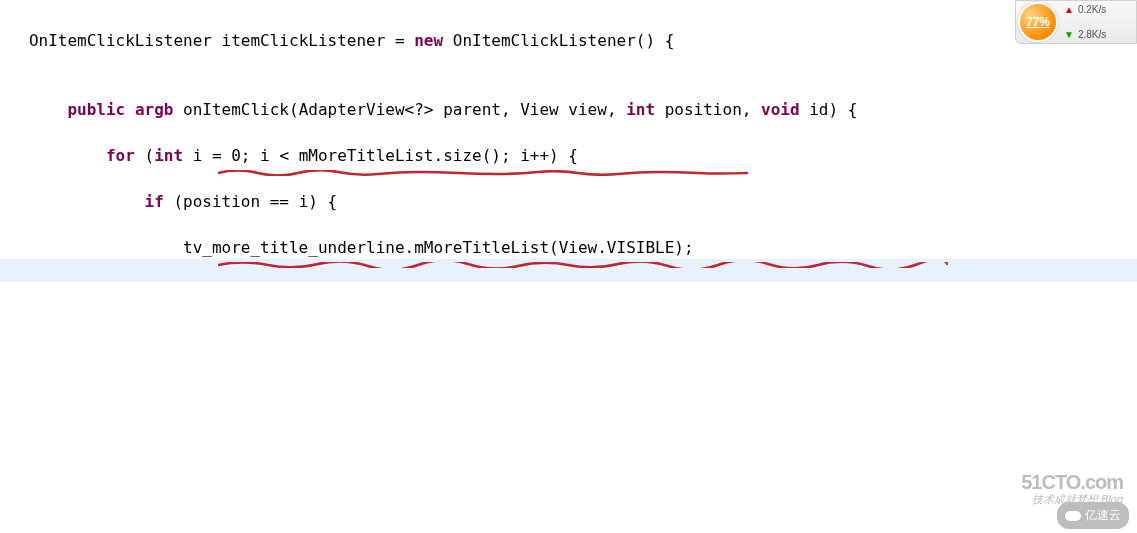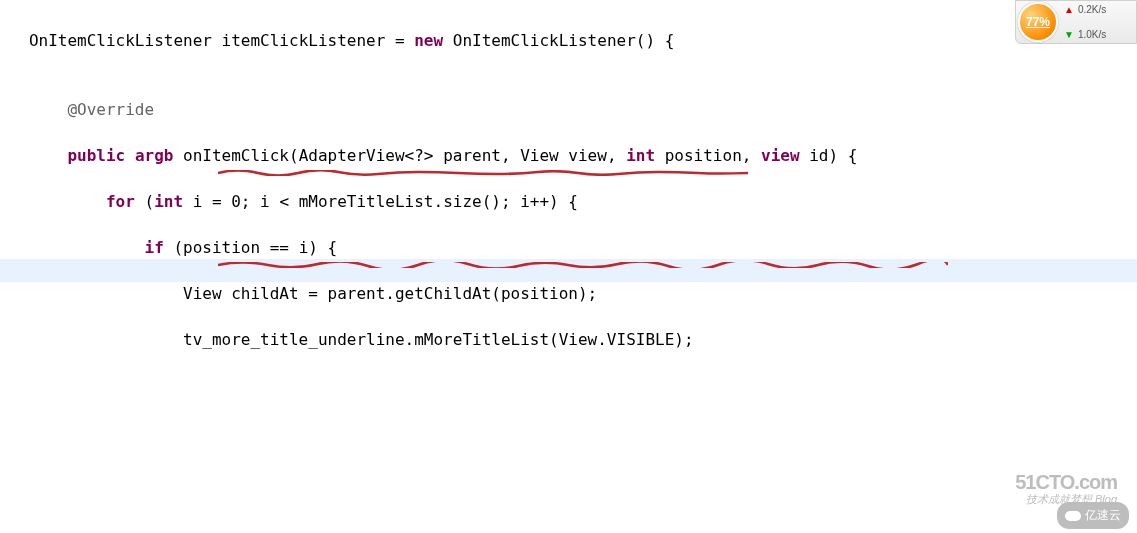--- a/index.html
+++ b/index.html
@@ -73,21 +73,21 @@
     font-weight: bold;
     text-decoration: underline;
   }
   .net-rows { display:flex; flex-direction:column; gap:2px; }
   .net-row { display:flex; align-items:center; gap:4px; }
   .arrow-up   { color: #d00; font-size: 10px; }
   .arrow-down { color: #0a0; font-size: 10px; }
   
   .watermark {
     position: absolute;
-    right: 20px;
+    right: 14px;
     bottom: 6px;
     text-align: right;
     font-family: Arial, sans-serif;
     color: #bdbdbd;
     line-height: 1.1;
     z-index: 3;
     pointer-events: none;
   }
   .watermark .big  { font-size: 20px; font-weight: bold; letter-spacing: -1px;}
   .watermark .sm   { font-size: 11px; font-style: italic; }
@@ -112,25 +112,23 @@
   }
 </style>
 </head>
 <body>
 
 <div class="highlight-line" style="top:calc(6px + 11*23px);"></div>
 
 <div class="code-area">
 <pre><span>   </span><span>OnItemClickListener itemClickListener = </span><span class="kw">new</span><span> OnItemClickListener() {</span></pre>
 <pre><span></span></pre>
-<pre><span>       </span><span class="ann">@Override</span></pre>
-<pre><span>       </span><span class="kw">public</span><span> </span><span class="kw">argb</span><span> onItemClick(AdapterView&lt;?&gt; parent, View view, </span><span class="kw">int</span><span> position, </span><span class="kw">view</span><span> id) {</span></pre>
+<pre><span>       </span><span class="kw">public</span><span> </span><span class="kw">argb</span><span> onItemClick(AdapterView&lt;?&gt; parent, View view, </span><span class="kw">int</span><span> position, </span><span class="kw">void</span><span> id) {</span></pre>
 <pre><span>           </span><span class="kw">for</span><span> (</span><span class="kw">int</span><span> i = 0; i &lt; mMoreTitleList.size(); i++) {</span></pre>
 <pre><span>               </span><span class="kw">if</span><span> (position == i) {</span></pre>
-<pre><span>                   View childAt = parent.getChildAt(position);</span></pre>
 <pre><span>                   tv_more_title_underline.mMoreTitleList(View.VISIBLE);</span></pre>
 
 
 
 
 
 
 
 
 <pre><span></span></pre>
@@ -152,21 +150,21 @@
   <div class="net-circle">
       <span>77%</span>
     </div>
   <div class="net-rows">
     <div class="net-row">
         <span class="arrow-up">▲</span>
         <span>0.2K/s</span>
       </div>
     <div class="net-row">
         <span class="arrow-down">▼</span>
-        <span>1.0K/s</span>
+        <span>2.8K/s</span>
       </div>
   </div>
 </div>
 
 <div class="watermark" style="bottom:28px;">
   <div class="big">51CTO.com</div>
   <div class="sm">技术成就梦想  Blog</div>
 </div>
 
 <div class="cloud-badge">

